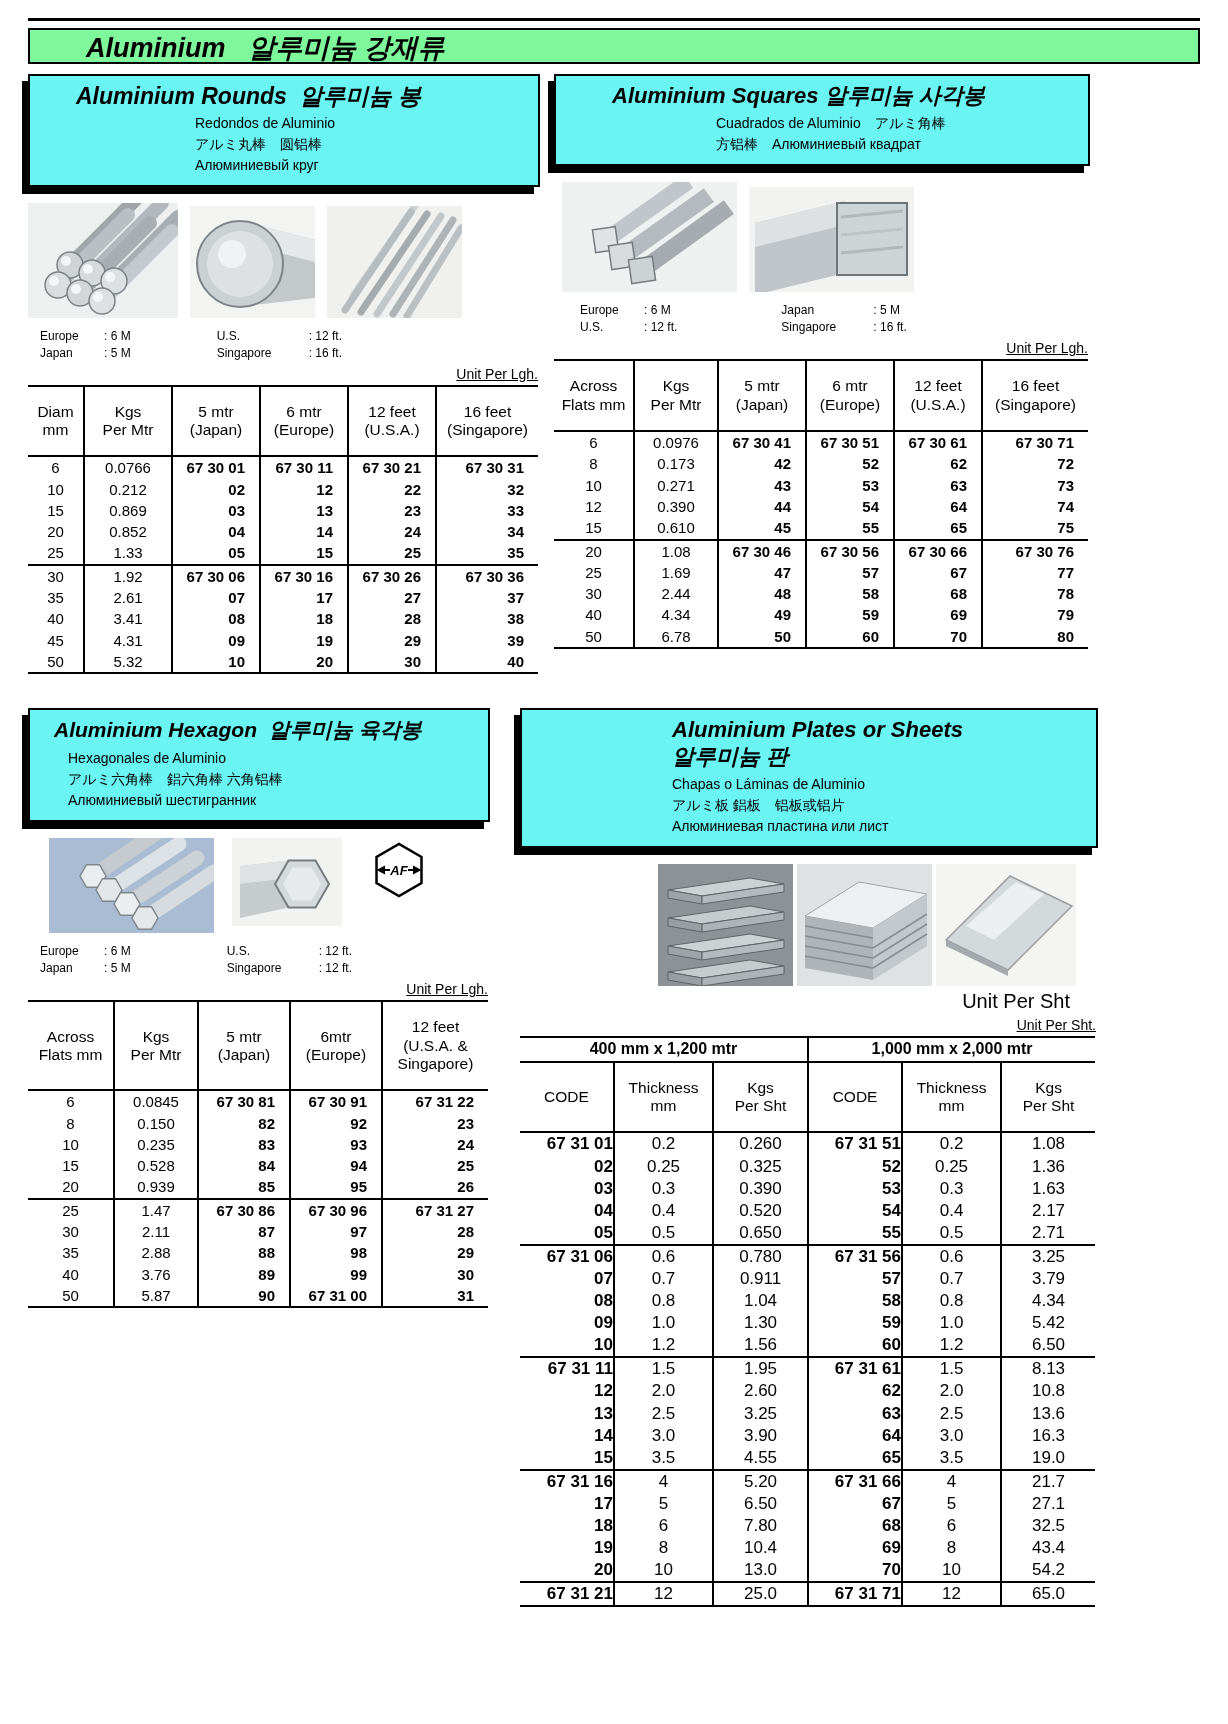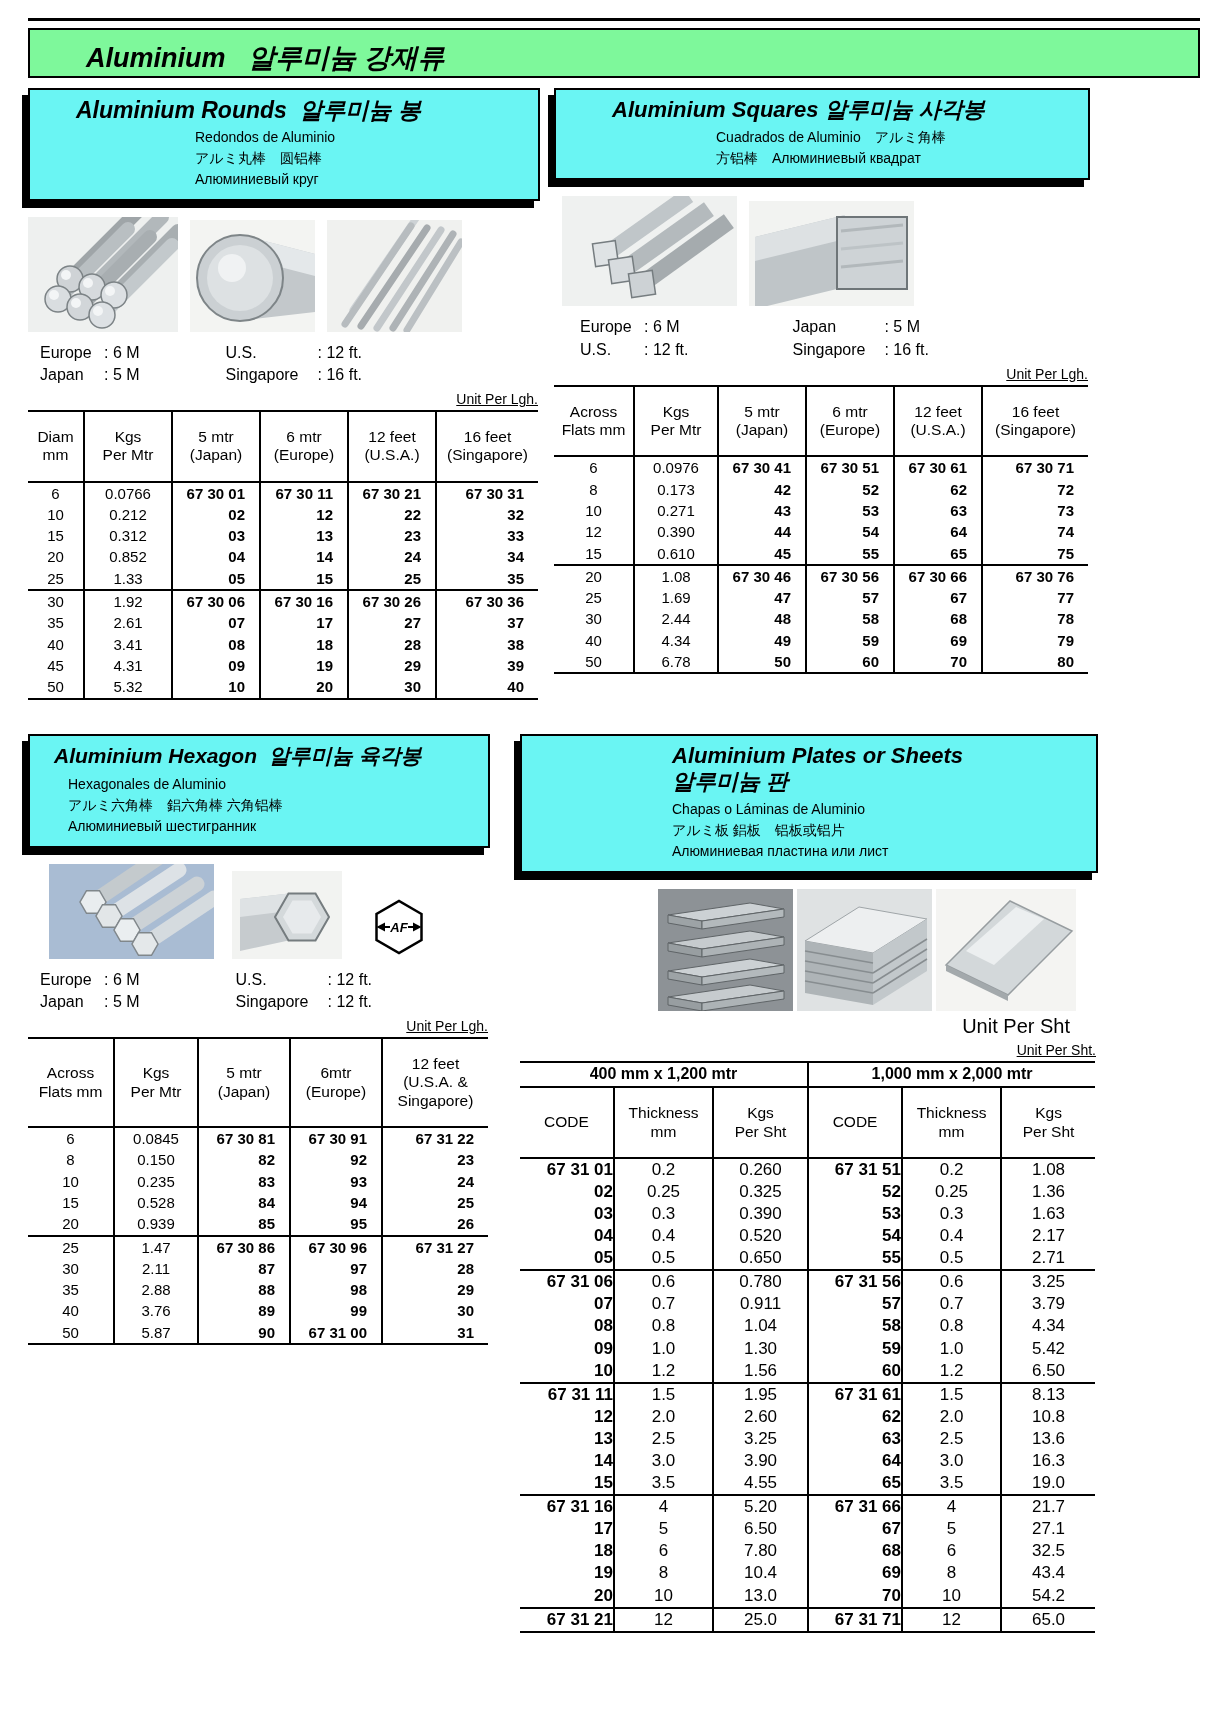--- a/index.html
+++ b/index.html
@@ -3,21 +3,21 @@
 <meta charset="utf-8">
 <title>Aluminium Catalog Page</title>
 <style>
   * { margin:0; padding:0; box-sizing:border-box; }
   html,body { background:#ffffff; }
   body { font-family:"Liberation Sans","DejaVu Sans",sans-serif; color:#000; }
   .page { width:1228px; height:1724px; margin:0 auto; padding:18px 28px 0 28px; background:#fff; overflow:hidden; }
 
   .top-rule { height:3px; background:#000; margin-bottom:7px; }
 
-  .banner { border:2px solid #000; background:#7ef89b; height:50px; display:flex; align-items:flex-end;
+  .banner { border:2px solid #000; background:#7ef89b; height:36px; display:flex; align-items:flex-start;
             padding-left:56px; margin-bottom:10px; }
   .banner-title { font-size:27px; font-weight:bold; font-style:italic; white-space:pre; }
 
   .row { display:flex; align-items:flex-start; }
   .row1 { margin-bottom:34px; }
   .col-rounds  { width:512px; margin-right:14px; }
   .col-squares { width:536px; }
   .col-hex     { width:462px; margin-right:30px; }
   .col-plates  { width:578px; }
 
@@ -28,27 +28,27 @@
   .squares-box .hb-title { padding-left:46px; font-size:22px; }
   .hex-box     .hb-title { padding-left:14px; font-size:21px; }
   .plates-box  .hb-title { padding-left:140px; font-size:22px; }
   .hb-sub { font-size:14px; line-height:1.5; }
   .rounds-subs  { padding-left:155px; margin-top:2px; }
   .squares-subs { padding-left:150px; margin-top:4px; }
   .hex-subs     { padding-left:28px;  margin-top:6px; }
   .plates-subs  { padding-left:140px; margin-top:4px; }
 
   .photos { display:flex; align-items:flex-end; gap:12px; margin-top:10px; }
-  .photos.center { align-items:flex-end;margin-left:21px; }
+  .photos.center { align-items:flex-start;margin-left:21px; }
   .squares-photos { margin-left:8px; margin-top:16px; }
   .hex-photos { margin-left:6px; gap:18px; }
   .plates-photos { margin-left:138px; gap:4px; margin-top:12px; }
   .photo { display:block; }
 
-  .lengths { display:flex; font-size:16px; line-height:1.42; margin:10px 0 2px 0; }
+  .lengths { display:flex; font-size:12px; line-height:1.42; margin:10px 0 2px 0; }
   .rounds-lengths  { padding-left:12px; gap:86px; }
   .squares-lengths { padding-left:26px; gap:104px; }
   .hex-lengths     { padding-left:12px; gap:96px; }
   .len-name { display:inline-block; }
   .w62 { width:64px; }
   .w92 { width:92px; }
 
   .unit-label { text-align:right; font-size:14px; margin:4px 2px 3px 0;text-decoration:underline; }
   .plates-caption { text-align:right; font-size:20px; padding-right:28px; margin-top:4px; }
 
@@ -192,21 +192,21 @@
             <tr>
               <td>10</td>
               <td>0.212</td>
               <td class="code">02</td>
               <td class="code">12</td>
               <td class="code">22</td>
               <td class="code">32</td>
             </tr>
             <tr>
               <td>15</td>
-              <td>0.312</td>
+              <td>0.869</td>
               <td class="code">03</td>
               <td class="code">13</td>
               <td class="code">23</td>
               <td class="code">33</td>
             </tr>
             <tr>
               <td>20</td>
               <td>0.852</td>
               <td class="code">04</td>
               <td class="code">14</td>

